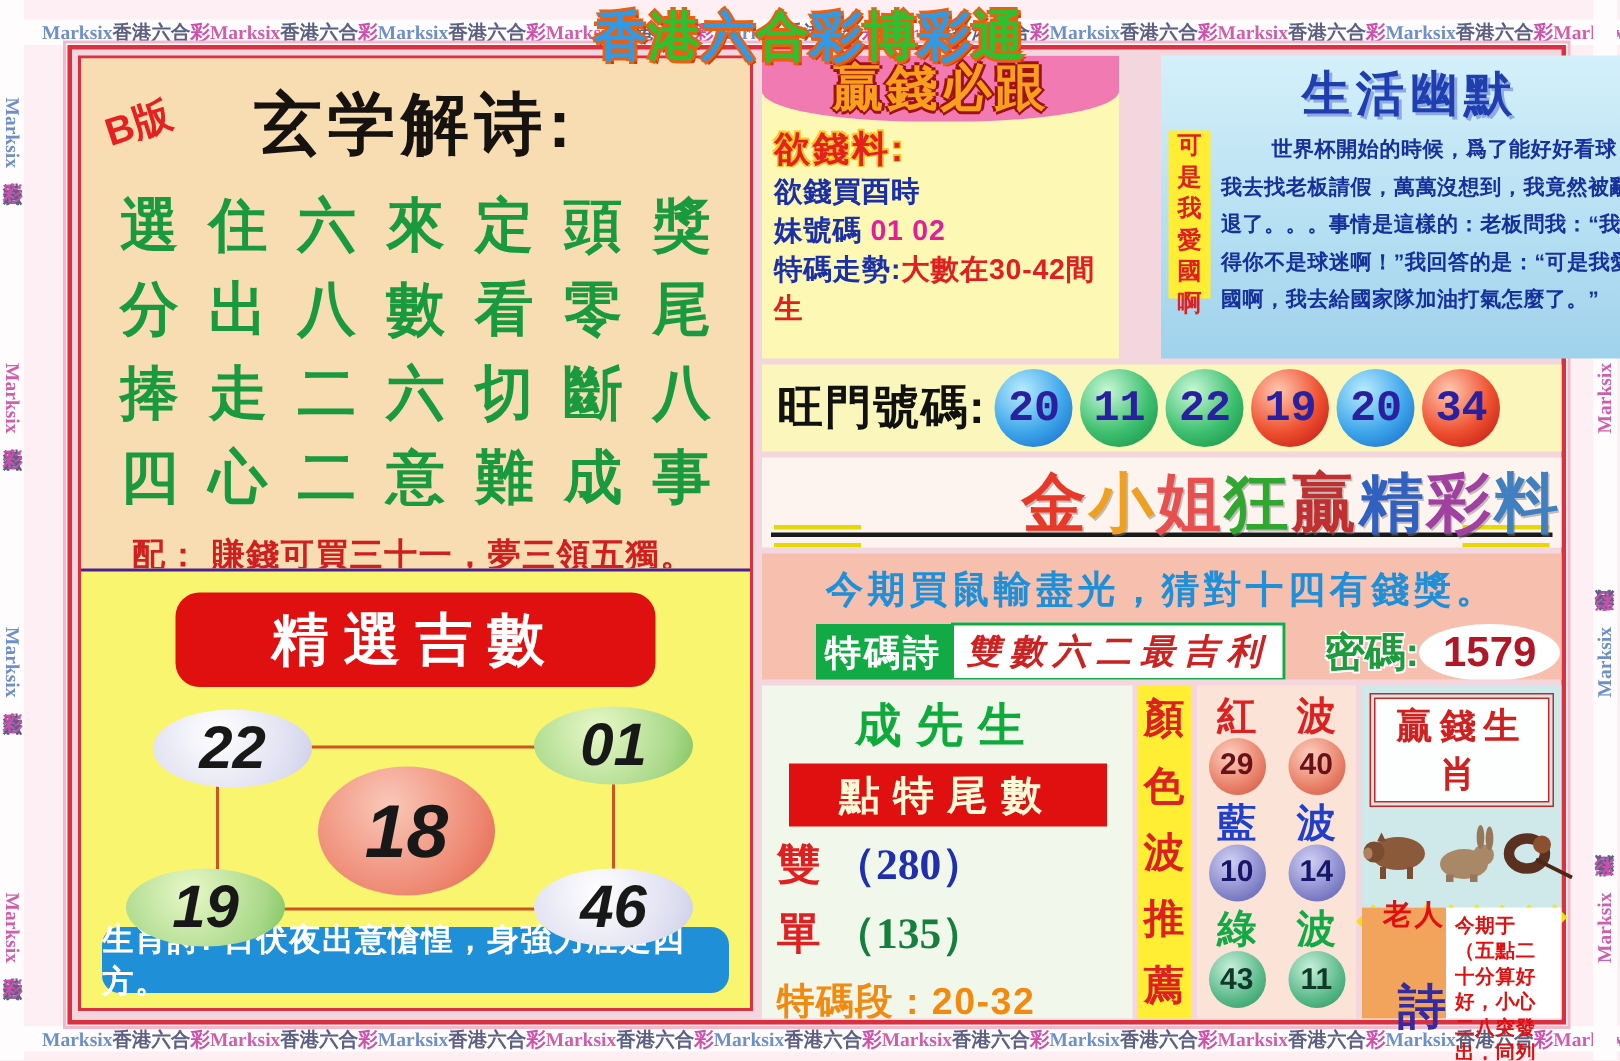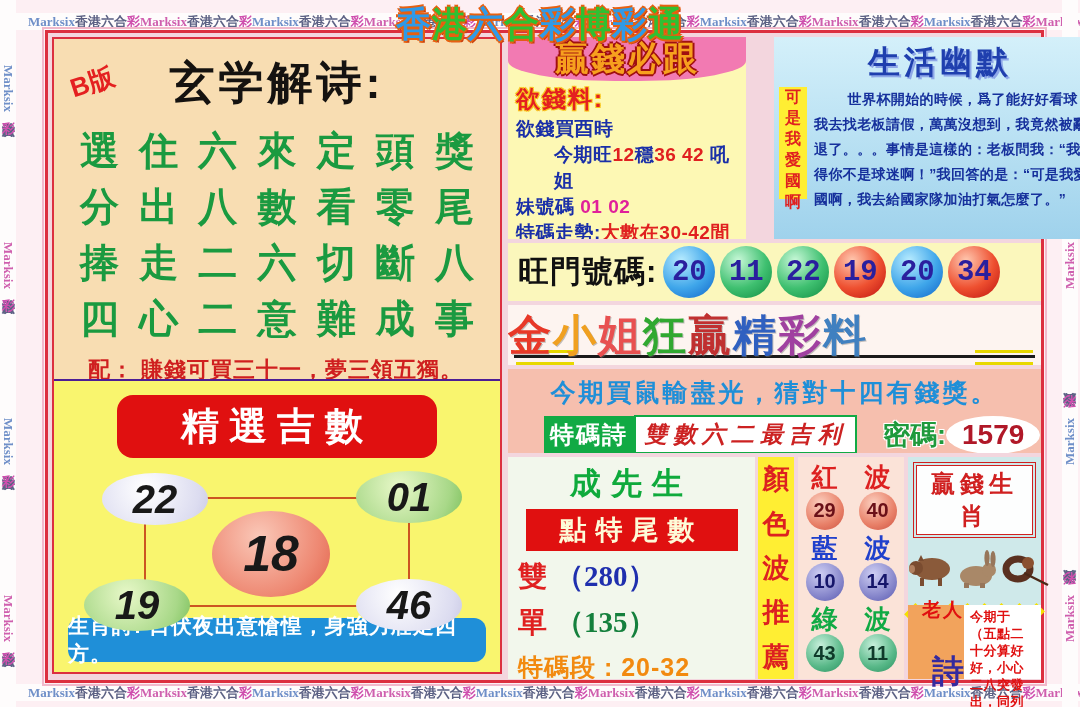--- a/index.html
+++ b/index.html
@@ -71,21 +71,21 @@
   #humor-body{margin:2px 8px 0 40px;color:#16309c;font-size:14px;font-weight:bold;line-height:25px;text-indent:2.4em;letter-spacing:0.4px;}
 
   #wangmen{left:460px;top:210px;width:533px;height:58px;background:#fbf7bc;display:flex;align-items:center;padding-left:10px;}
   #wangmen-label{font-size:31px;font-weight:900;color:#111;letter-spacing:1px;margin-right:6px;white-space:nowrap;}
   .ball{width:52px;height:52px;border-radius:50%;margin-right:5px;display:flex;align-items:center;justify-content:center;font-size:29px;font-weight:900;color:#2a1f9e;flex:0 0 auto;font-family:Liberation Mono, monospace;}
   .ball.blue{background:radial-gradient(circle at 35% 28%,#b8ecff,#3fa6ea 55%,#0f63c8);}
   .ball.green{background:radial-gradient(circle at 35% 28%,#c8f8d8,#3fc070 55%,#0f8a40);}
   .ball.red{background:radial-gradient(circle at 35% 28%,#ffc8b0,#ee5030 55%,#bb0f0f);}
 
   #missjin-title-box{left:460px;top:272px;width:533px;height:60px;background:#fdf4f0;overflow:hidden;}
-  #missjin-title{position:relative;text-align:left;font-size:43px;font-weight:900;letter-spacing:2px;z-index:2;margin-top:2px;}
+  #missjin-title{position:relative;text-align:right;font-size:43px;font-weight:900;letter-spacing:2px;z-index:2;margin-top:2px;}
   .ul-black{position:absolute;left:6px;right:6px;top:50px;height:3px;background:#1a1a1a;z-index:1;}
   .ul-yellow{position:absolute;top:45px;width:58px;height:9px;border-top:3px solid #e8d800;border-bottom:3px solid #e8d800;z-index:1;}
   .ul-yellow.l{left:8px;} .ul-yellow.r{right:8px;}
 
   #missjin-box{left:460px;top:336px;width:533px;height:84px;background:#f6bfae;overflow:hidden;}
   #missjin-line1{text-align:center;margin-top:7px;color:#1f8fd8;font-size:25px;font-weight:900;letter-spacing:3px;}
   #missjin-row{display:flex;align-items:center;margin:6px 0 0 36px;}
   #special-poem-label{background:#11aa44;color:#fff;font-size:24px;font-weight:900;padding:3px 6px;letter-spacing:2px;}
   #special-poem{background:#fff;border:2px solid #11aa44;color:#cc2222;font-size:23px;font-weight:900;font-style:italic;letter-spacing:6px;padding:2px 8px;font-family:"Liberation Serif","DejaVu Serif",serif;}
   #password-label{margin-left:26px;color:#1f9a3c;font-size:27px;font-weight:900;text-shadow:1px 1px 0 #fff,-1px -1px 0 #fff,1px -1px 0 #fff,-1px 1px 0 #fff;}
@@ -237,21 +237,20 @@
       </div>
     </div>
 
     <div class="rbox" id="win-box">
       <div id="win-header">
         <span id="win-title">贏錢必跟</span>
       </div>
       <div id="want-label">欲錢料:</div>
       <div id="win-lines">
           <div class="win-line"><span class="c-navy">欲錢買酉時</span></div>
-          <div class="win-line indent"><span class="c-navy">今期旺</span><span class="c-red">12</span><span class="c-navy">穩</span><span class="c-red">36 42</span><span class="c-navy"> 吼姐</span></div>
           <div class="win-line"><span class="c-navy">妹號碼 </span><span class="c-magenta">01 02</span></div>
           <div class="win-line"><span class="c-navy">特碼走勢:</span><span class="c-red">大數在30-42間生</span></div>
         </div>
     </div>
 
     <div class="rbox" id="humor-box">
       <div id="humor-title">生活幽默</div>
       <div id="patriot-strip">
           <span>可</span>
           <span>是</span>

